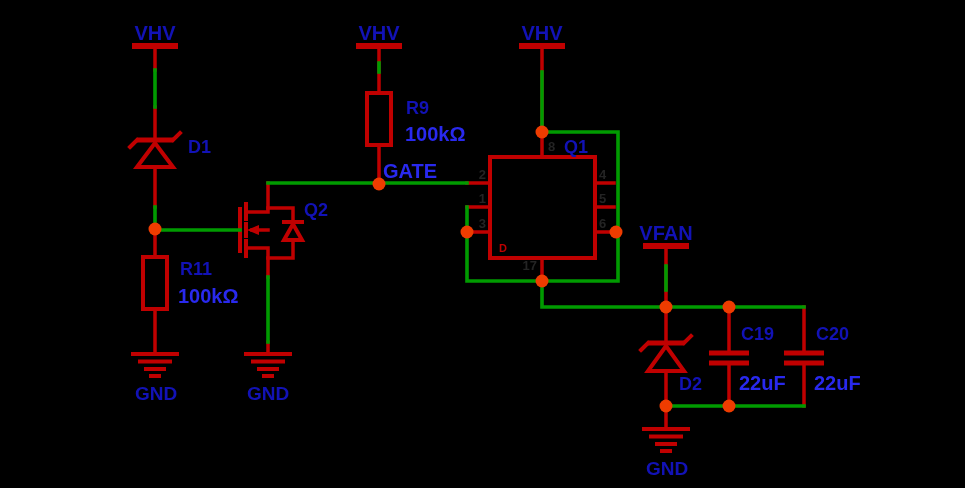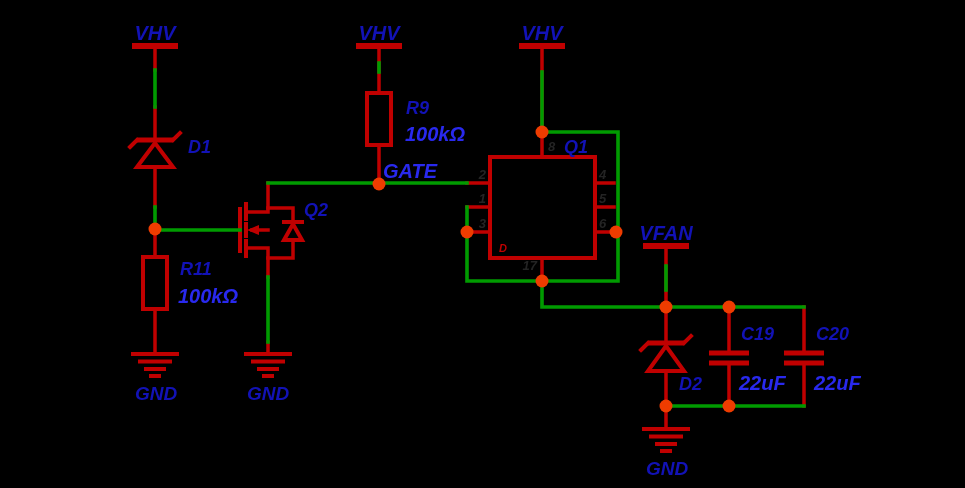--- a/index.html
+++ b/index.html
@@ -1,16 +1,16 @@
 <!DOCTYPE html>
 <html><head>
 <meta charset="utf-8">
 <style>
   html,body{margin:0;padding:0;background:#000;}
-  .canvas{position:relative;width:965px;height:488px;background:#ffffff;overflow:hidden;font-style:italic;}
+  .canvas{position:relative;width:965px;height:488px;background:#ffffff;overflow:hidden;}
   svg{display:block;}
   
   .w   {stroke:#c00000;stroke-width:3.5;fill:none;stroke-linecap:square;}
   .g   {stroke:#009b00;stroke-width:3.6;fill:none;stroke-linecap:square;}
   .sym {stroke:#c00000;stroke-width:4;fill:none;stroke-linecap:square;}
   .sym5{stroke:#c00000;stroke-width:5;fill:none;stroke-linecap:butt;}
   .bar {stroke:#c00000;stroke-width:6;fill:none;stroke-linecap:butt;}
   .box {stroke:#c00000;stroke-width:4;fill:#000;}
   .dot {fill:#ee3c00;stroke:none;}
   .arrow{fill:#c00000;stroke:none;}

